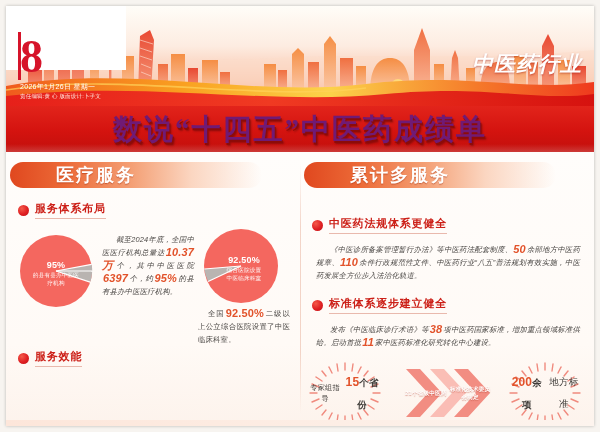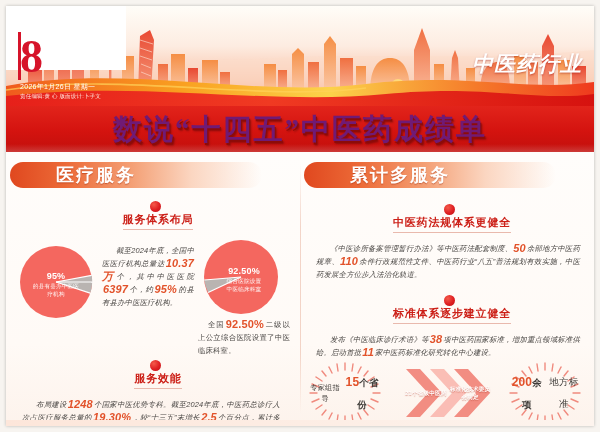--- a/index.html
+++ b/index.html
@@ -98,21 +98,21 @@
   }
   .banner-text{
     font-family:"Liberation Serif","DejaVu Serif",serif;
     font-size:18px;font-weight:700;color:#ffffff;
     margin-left:46px;letter-spacing:2px;
     text-shadow:0 1px 1px rgba(150,30,0,.45);
   }
 
   
   .sub{
-    position:relative;display:flex;align-items:center;margin-top:13px;flex-direction:column;
+    position:relative;display:flex;align-items:center;margin-top:13px;
   }
   .dot{
     width:11px;height:11px;border-radius:50%;
     background:radial-gradient(circle at 35% 32%,#f45a4a 0%,#df1f22 55%,#bc1016 100%);
     flex:0 0 auto;margin-right:6px;
   }
   .sub-label{
     font-family:"Liberation Serif","DejaVu Serif",serif;
     font-size:11px;font-weight:700;color:#cc2018;letter-spacing:.8px;
     border-bottom:1px solid #e9b9ad;padding-bottom:2px;
@@ -329,33 +329,30 @@
         <div class="para" style="position:absolute;left:188px;top:82px;width:92px;text-indent:10px;">
           <span>全国</span><span class="num">92.50%</span><span>二级以上公立综合医院设置了中医临床科室。</span>
         </div>
       </div>
 
       <div class="sub" style="margin-left:8px;margin-top:28px;">
         <span class="dot"></span>
         <span class="sub-label">服务效能</span>
       </div>
 
-      <div class="para indent" style="margin:9px 10px 0 12px;width:258px;">
-        <span>布局建设</span><span class="num">1248</span><span>个国家中医优势专科。截至2024年底，中医药总诊疗人次占医疗服务总量的</span><span class="num">19.30%</span><span>，较“十三五”末增长</span><span class="num">2.5</span><span>个百分点，累计多服务</span><span class="num">6.24亿</span><span>人次。</span>
-      </div>
 
     </div>
 
     <div class="col col-right">
 
       <div class="banner" style="width:252px;margin-top:10px;">
         <span class="banner-text">累计多服务</span>
       </div>
 
-      <div class="sub" style="margin-left:8px;margin-top:16px;">
+      <div class="sub" style="margin-left:8px;margin-top:28px;">
         <span class="dot"></span>
         <span class="sub-label">中医药法规体系更健全</span>
       </div>
 
       <div class="para indent" style="margin:9px 12px 0 12px;">
         <span>《中医诊所备案管理暂行办法》等中医药法配套制度、</span><span class="num">50</span><span>余部地方中医药规章、</span><span class="num">110</span><span>余件行政规范性文件、中医药行业“八五”普法规划有效实施，中医药发展全方位步入法治化轨道。</span>
       </div>
 
       <div class="sub" style="margin-left:8px;margin-top:14px;">
         <span class="dot"></span>

